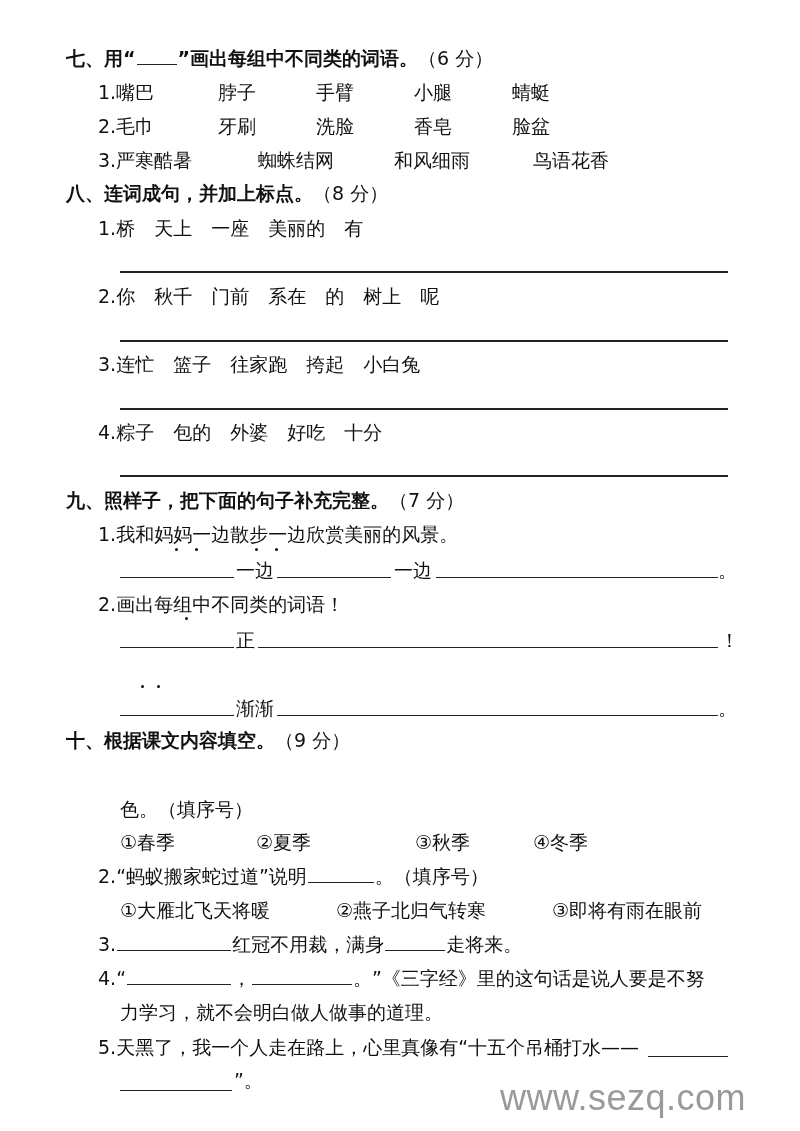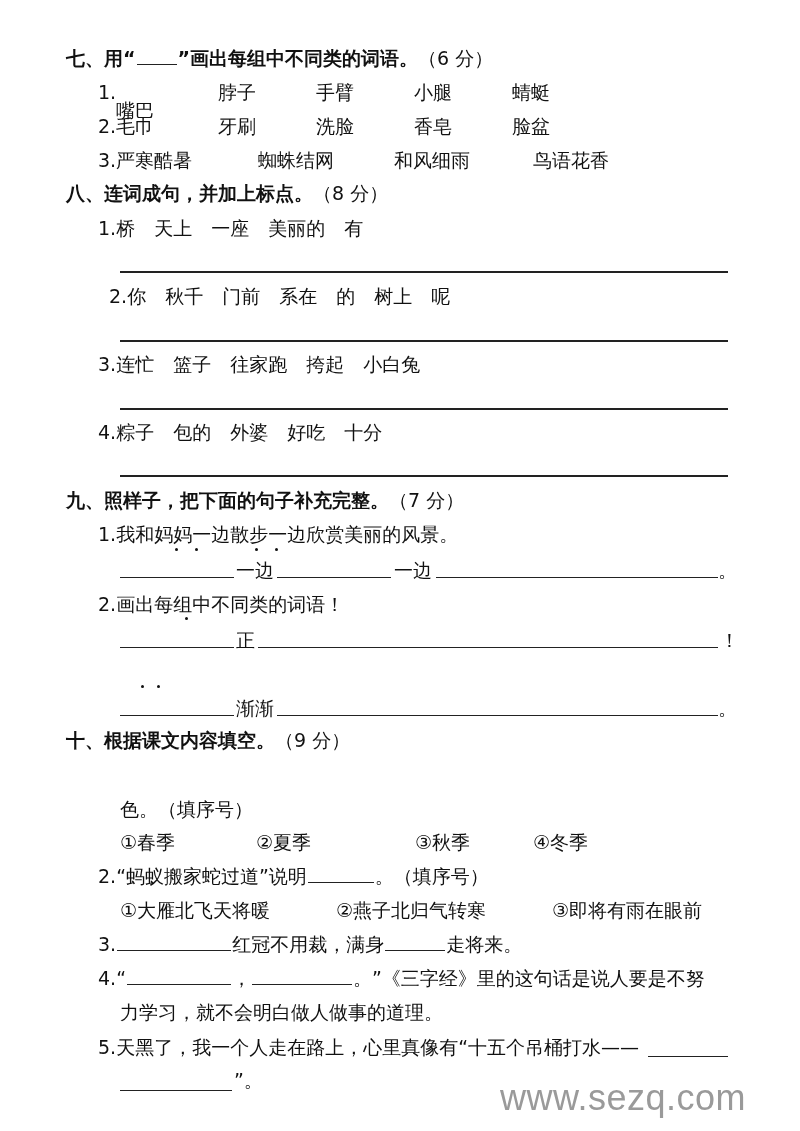--- a/index.html
+++ b/index.html
@@ -22,21 +22,21 @@
 
 <div class="page">
 
   <div class="line hdr" style="left:66px; top:46px;">
     <span>七、用“</span><span class="blank" style="width:40px;"></span><span>”画出每组中不同类的词语。</span><span class="pts">（6 分）</span>
   </div>
 
   <div class="line" style="left:98px; top:80px;">
     <span>1.</span>
   </div>
-  <div class="line" style="left:116px; top:80px;margin-top:18px;">嘴巴</div>
+  <div class="line" style="left:116px; top:80px;">嘴巴</div>
   <div class="line" style="left:218px; top:80px;">脖子</div>
   <div class="line" style="left:316px; top:80px;">手臂</div>
   <div class="line" style="left:414px; top:80px;">小腿</div>
   <div class="line" style="left:512px; top:80px;">蜻蜓</div>
 
   <div class="line" style="left:98px; top:114px;">2.</div>
   <div class="line" style="left:116px; top:114px;">毛巾</div>
   <div class="line" style="left:218px; top:114px;">牙刷</div>
   <div class="line" style="left:316px; top:114px;">洗脸</div>
   <div class="line" style="left:414px; top:114px;">香皂</div>
@@ -50,21 +50,21 @@
 
   <div class="line hdr" style="left:66px; top:181px;">
     <span>八、连词成句，并加上标点。</span><span class="pts">（8 分）</span>
   </div>
 
   <div class="line" style="left:98px; top:216px;">
     <span>1.</span><span>桥　天上　一座　美丽的　有</span>
   </div>
   <div class="rule" style="left:120px; top:271px; width:608px;"></div>
 
-  <div class="line" style="left:98px; top:284px;margin-left:11px;">
+  <div class="line" style="left:98px; top:284px;">
     <span>2.</span><span>你　秋千　门前　系在　的　树上　呢</span>
   </div>
   <div class="rule" style="left:120px; top:340px; width:608px;"></div>
 
   <div class="line" style="left:98px; top:352px;">
     <span>3.</span><span>连忙　篮子　往家跑　挎起　小白兔</span>
   </div>
   <div class="rule" style="left:120px; top:408px; width:608px;"></div>
 
   <div class="line" style="left:98px; top:420px;">

